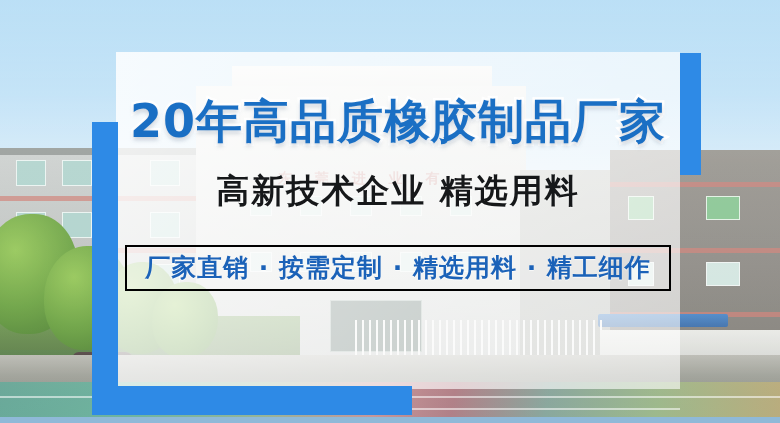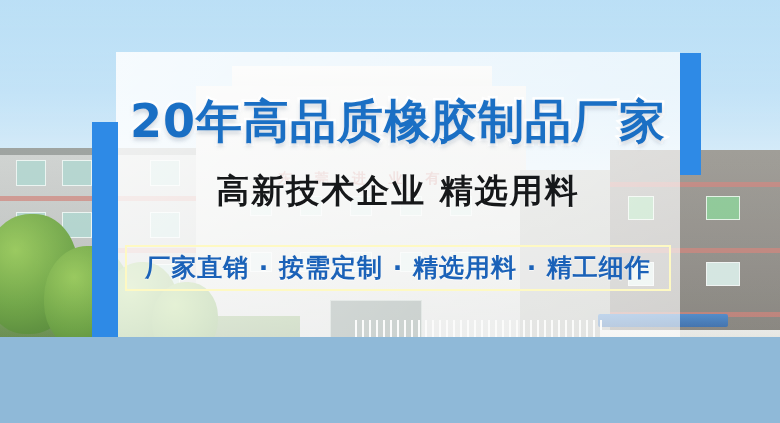--- a/index.html
+++ b/index.html
@@ -4,21 +4,21 @@
 <style>
   * { margin:0; padding:0; box-sizing:border-box; }
   html,body { width:780px; height:423px; overflow:hidden; }
   body {
     font-family:"DejaVu Sans","Liberation Sans",sans-serif;
     background:#8fb9d8;
     position:relative;
   }
   #banner {
     position:relative;
-    width:780px; height:337px;
+    width:780px; height:417px;
     overflow:hidden;
   }
 
   
   .photo { position:absolute; inset:0; overflow:hidden; }
 
   
   .sky {
     position:absolute; left:0; top:0; width:780px; height:205px;
     background:linear-gradient(180deg,#9ed2f2 0%,#b4dcf5 45%,#d2e9f8 80%,#e2f0fa 100%);
@@ -155,21 +155,21 @@
     margin-top:30px;
     font-size:33px; line-height:1;
     font-weight:700;
     color:#16181a;
     letter-spacing:2px;
     white-space:nowrap;
     text-shadow:0 1px 2px rgba(255,255,255,.65);
   }
   .tagbox {
     margin-top:38px;
-    border:2px solid #fef9c3;
+    border:2px solid #000000;
     padding:8px 18px 9px 18px;
     background:rgba(255,255,255,.12);
   }
   .tagline {
     font-size:25px; line-height:1;
     font-weight:700;
     color:#1b62b8;
     letter-spacing:1px;
     white-space:nowrap;
     text-shadow:0 1px 1px rgba(255,255,255,.7);

